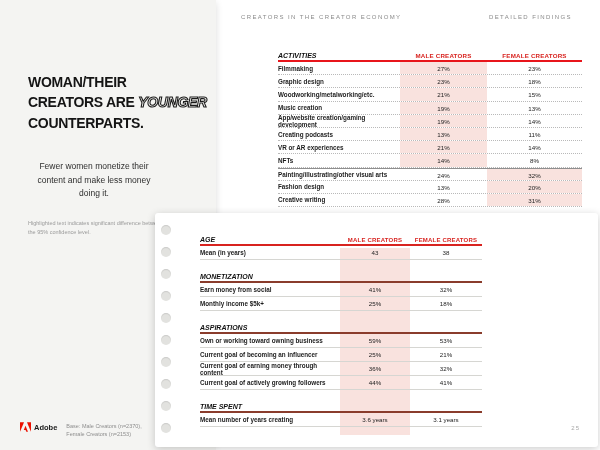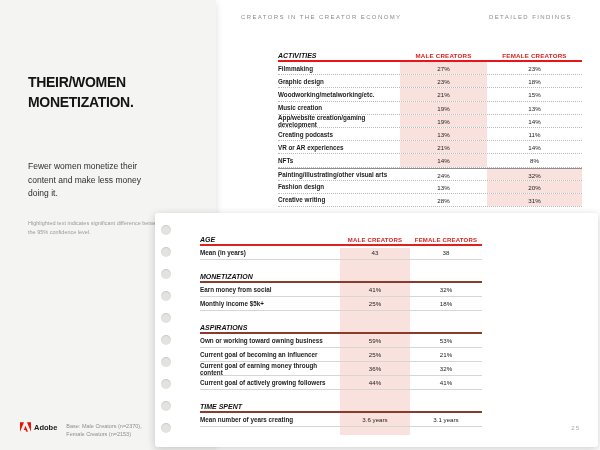--- a/index.html
+++ b/index.html
@@ -28,21 +28,21 @@
     font-size:14px; font-weight:800; line-height:1.45;
     letter-spacing:-0.3px; color:#141414;
   }
   #headline .hl-line { white-space:nowrap; }
   .outline-word {
     font-style:italic; color:transparent;
     -webkit-text-stroke:1.1px #1a1a1a;
   }
   #subhead {
     position:absolute; left:28px; top:160px; width:132px;
-    font-size:8.5px; line-height:1.6; color:#2e2e2e;
+    font-size:8.5px; line-height:1.6; color:#2e2e2e;text-align:center;
   }
   #footnote {
     position:absolute; left:28px; top:219px; width:160px;
     font-size:5.5px; line-height:1.55; color:#9a9a9a;
   }
   #footer { position:absolute; left:20px; top:422px; display:flex; align-items:flex-start; gap:9px; }
   #adobe-logo { display:flex; align-items:center; gap:3px; }
   #adobe-logo svg { display:block; }
   #adobe-logo .logo-word { font-size:7.5px; font-weight:700; color:#1a1a1a; }
   #base-note { font-size:5.5px; line-height:1.5; color:#8d8d8d; }
@@ -89,22 +89,23 @@
 <body>
 
 <div id="slide">
 
   <div id="strip-left" class="strip-text">ADOBE</div>
   <div id="strip-center" class="strip-text">CREATORS IN THE CREATOR ECONOMY</div>
   <div id="strip-right" class="strip-text">DETAILED FINDINGS</div>
 
   <div id="left-panel">
     <div id="headline">
-      <div class="hl-line">THEIR/WOMEN</div>
-      <div class="hl-line">MONETIZATION.</div>
+      <div class="hl-line">WOMAN/THEIR</div>
+      <div class="hl-line"><span>CREATORS ARE </span><span class="outline-word">YOUNGER</span></div>
+      <div class="hl-line">COUNTERPARTS.</div>
     </div>
     <div id="subhead">Fewer women monetize their content and make less money doing it.</div>
     <div id="footnote">Highlighted text indicates significant difference between groups at the 95% confidence level.</div>
     <div id="footer">
       <div id="adobe-logo">
         <svg width="11" height="10" viewBox="0 0 24 21">
           <path d="M0,21 L8.8,0 H0 Z" fill="#eb1000"></path>
           <path d="M24,21 L15.2,0 H24 Z" fill="#eb1000"></path>
           <path d="M12,7.6 L17.4,21 H13.8 L12.2,16.8 H8.3 Z" fill="#eb1000"></path>
         </svg>

